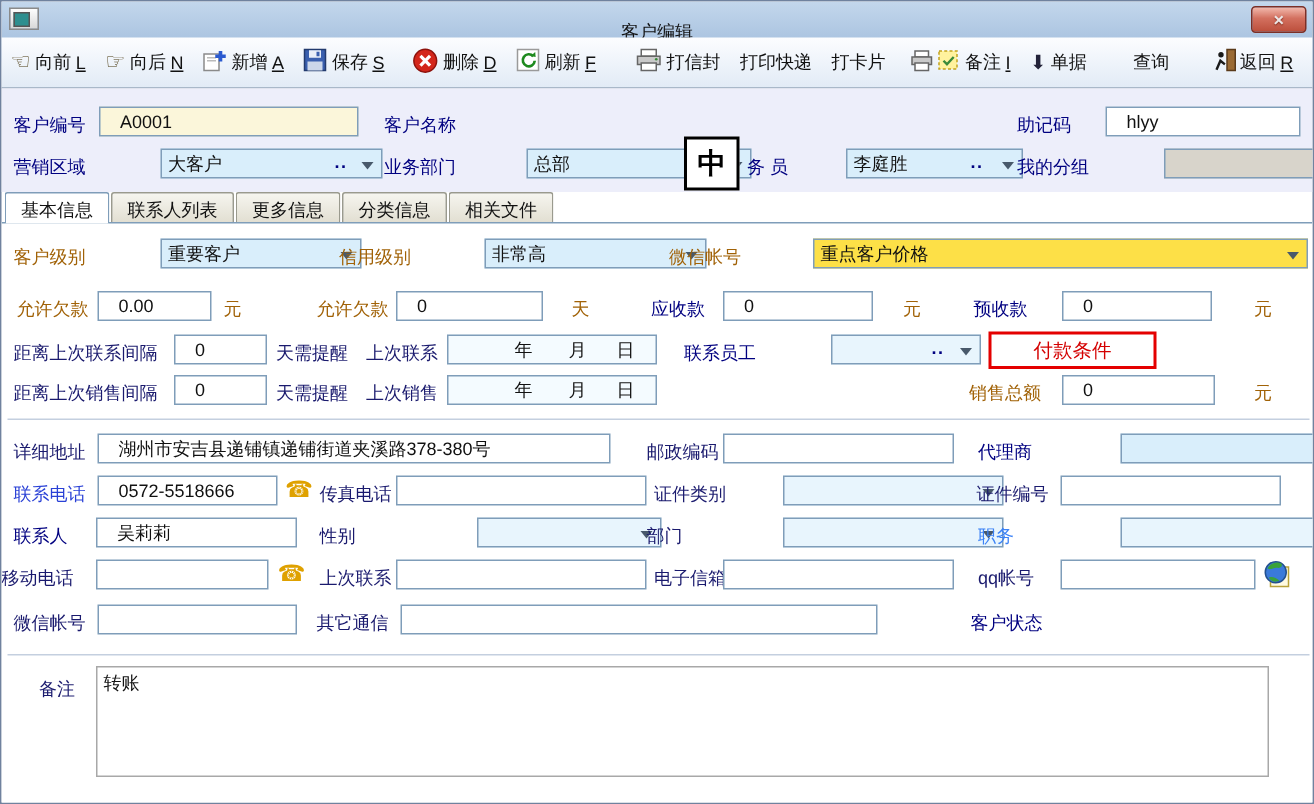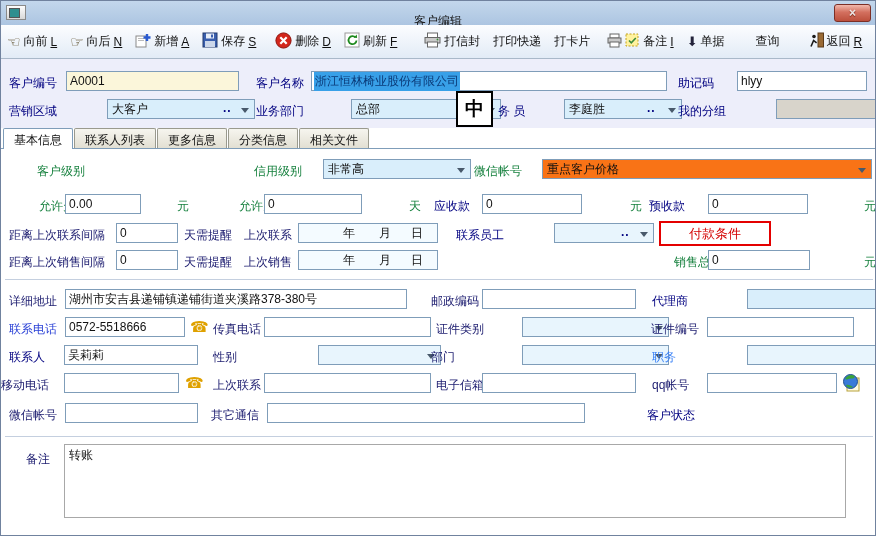--- a/index.html
+++ b/index.html
@@ -24,31 +24,31 @@
     background:linear-gradient(#fcfdff,#e2ebf6); border-bottom:1px solid #a9b8c9;
     display:flex; align-items:center; padding-left:6px; gap:13px; font-size:12px; color:#111; }
   .titem { display:flex; align-items:center; gap:3px; white-space:nowrap; cursor:default; }
   .titem u { text-decoration:underline; }
   .uni-ico { font-size:15px; line-height:1; }
 
   
   #headband { position:absolute; left:0; top:58px; width:100%; height:69px; background:#edeefa; }
 
   .lbl { position:absolute; font-size:12px; color:#000080; white-space:nowrap; }
-  .lbl.p { color:#15803d;margin-left:28px; }
+  .lbl.p { color:#a16207; }
   .lbl.b { color:#2a41d6; }
   .inp { position:absolute; height:20px; border:1px solid #7f9db9; background:#fff;
-    font:12px "Liberation Sans","DejaVu Sans",sans-serif; padding:0 3px; color:#111; }
+    font:12px "Liberation Sans","DejaVu Sans",sans-serif; padding:0 13px; color:#111; }
   .inp.cream { background:#fbf6da; }
   .dd { position:absolute; height:20px; border:1px solid #7f9db9; background:#d9eefb;
     font-size:12px; color:#111; display:flex; align-items:center; padding:0 18px 0 4px; cursor:default;margin-left:40px; }
   .dd::after { content:""; position:absolute; right:5px; top:8px;
     border:4px solid transparent; border-top:5px solid #48596b; }
   .dd.pale { background:#e8f5fd; }
-  .dd.pink { background:#f97316;text-align:right; }
+  .dd.pink { background:#fde047;text-align:right; }
   .dd.gray { background:#d8d4cb; }
   .more { position:absolute; font-size:12px; font-weight:bold; color:#000080; letter-spacing:1px; cursor:default; }
 
   #namebox { position:absolute; left:310px; top:70px; width:356px; height:20px; border:1px solid #7f9db9; background:#fff;
     display:flex; align-items:center; padding:0 2px; }
   #namebox .selected { background:#38a0e8; color:#0a3a78; font-size:12px; padding:1px 1px; }
 
   #imebox { position:absolute; left:455px; top:90px; width:37px; height:36px; background:#fff;
     border:2px solid #000; z-index:30; display:flex; align-items:center; justify-content:center;
     font-size:19px; font-weight:bold; color:#000; }
@@ -181,23 +181,20 @@
       <span>返回</span>
         <u>R</u>
     </span>
   </div>
 
   <div id="headband"></div>
 
   <span class="lbl" style="left:8px;top:74px">客户编号</span>
   <input class="inp cream" style="left: 65px; top: 70px; width: 173px;" value="A0001">
   <span class="lbl" style="left:255px;top:74px">客户名称</span>
-  <div id="namebox">
-    <span class="selected">浙江恒林椅业股份有限公司</span>
-  </div>
   <span class="lbl" style="left:677px;top:74px">助记码</span>
   <input class="inp" style="left: 736px; top: 70px; width: 130px;" value="hlyy">
 
   <span class="lbl" style="left:8px;top:102px">营销区域</span>
   <div class="dd" style="left:66px;top:98px;width:148px">
       <span>大客户</span>
     </div>
   <span class="more" style="left:222px;top:100px">..</span>
   <span class="lbl" style="left:255px;top:102px">业务部门</span>
   <div class="dd" style="left:310px;top:98px;width:150px">
@@ -218,20 +215,23 @@
     <span class="tab active">基本信息</span>
     <span class="tab">联系人列表</span>
     <span class="tab">更多信息</span>
     <span class="tab">分类信息</span>
     <span class="tab">相关文件</span>
   </div>
 
   <div id="panel"></div>
 
   <span class="lbl p" style="left:8px;top:162px">客户级别</span>
+  <div class="dd" style="left:66px;top:158px;width:134px">
+      <span>重要客户</span>
+    </div>
   <span class="lbl p" style="left:225px;top:162px">信用级别</span>
   <div class="dd" style="left:282px;top:158px;width:148px">
       <span>非常高</span>
     </div>
   <span class="lbl p" style="left:445px;top:162px">微信帐号</span>
   <div class="dd pink" style="left:501px;top:158px;width:330px">
       <span>重点客户价格</span>
     </div>
 
   <span class="lbl p" style="left:10px;top:197px">允许欠款</span>

